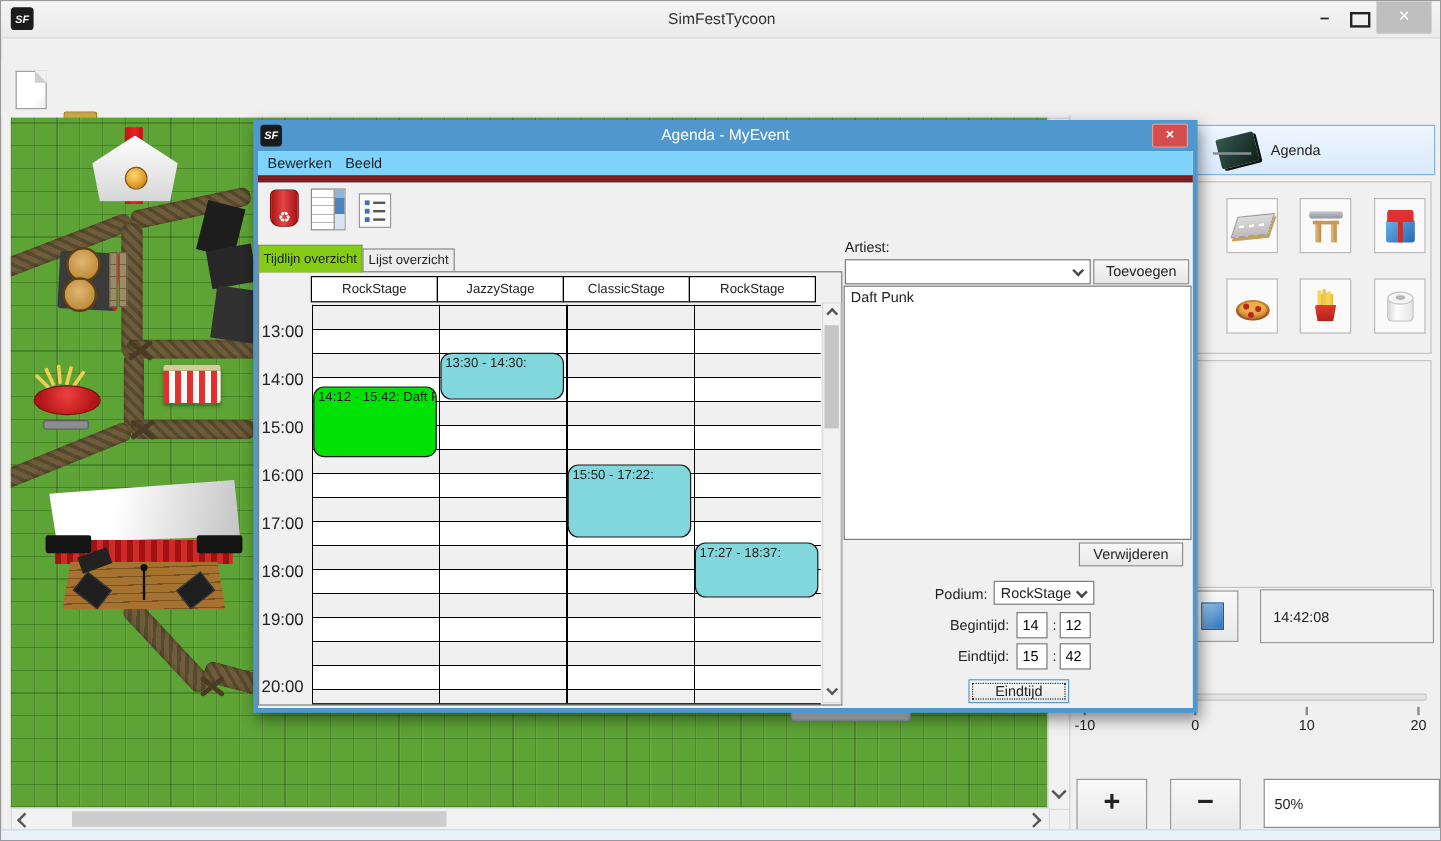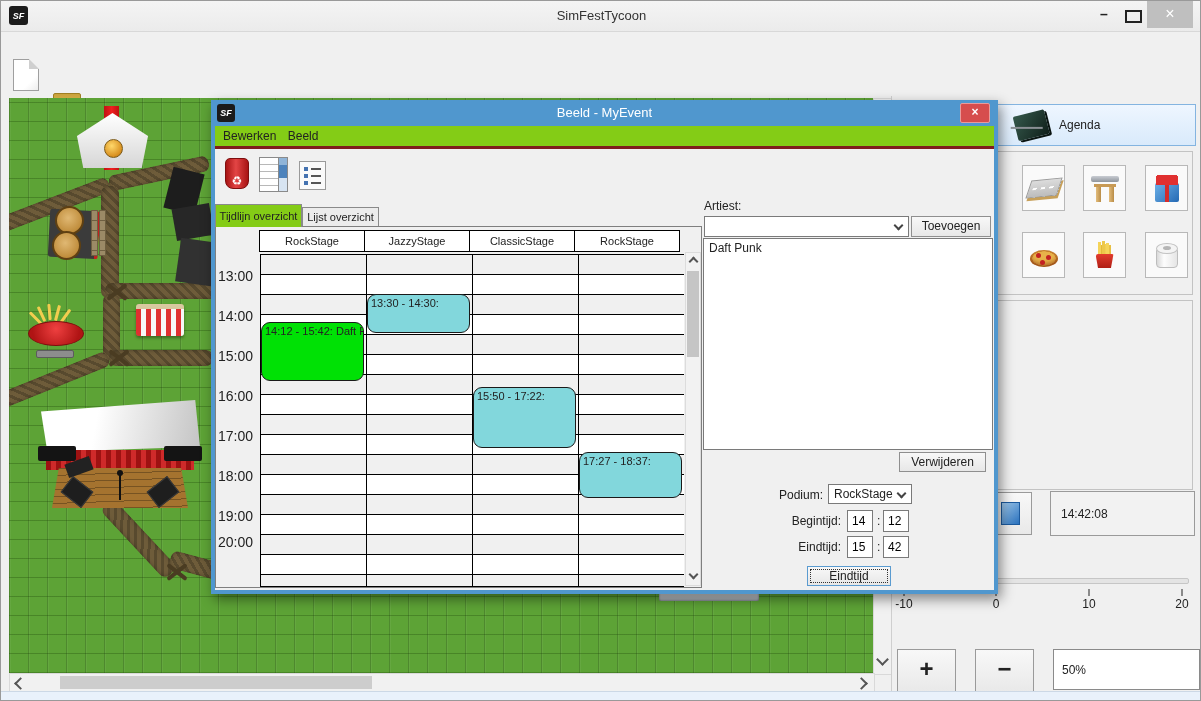--- a/index.html
+++ b/index.html
@@ -145,21 +145,21 @@
   #zoom-value{left:161px;top:553px;width:147px;height:41px;background:#fff;border:1px solid #8a8a8a;
               font-size:12px;line-height:41px;padding-left:8px;box-sizing:border-box;}
 
   
   #dialog{left:210px;top:99px;width:787px;height:494px;background:#5097ce;box-shadow:3px 5px 12px rgba(0,0,0,.45);z-index:40;}
   #dlg-title{left:0;top:0;right:0;height:26px;color:#fff;font-size:13px;}
   #dlg-title .txt{position:absolute;left:0;right:0;top:0;text-align:center;line-height:26px;}
   #dlg-close{left:749px;top:3px;width:28px;height:18px;background:#d64d4d;border:1px solid #e89b9b;border-radius:2px;
              color:#fff;font-size:12px;font-weight:bold;text-align:center;line-height:16px;}
   #dlg-body{left:4px;top:26px;width:779px;height:464px;background:#f0f0f0;}
-  #dlg-menubar{left:0;top:0;width:779px;height:20px;background:#84cc16;border-bottom:3px solid #7f1d1d;font-size:12px;}
+  #dlg-menubar{left:0;top:0;width:779px;height:20px;background:#7dd3fc;border-bottom:6px solid #7f1d1d;font-size:12px;}
   #dlg-menubar span{display:inline-block;margin-left:8px;line-height:20px;}
   .tb-trash{left:10px;top:32px;width:22px;height:29px;background:linear-gradient(90deg,#a81414,#e34545 45%,#a81414);
             border:1px solid #7e0f0f;border-radius:5px 5px 8px 8px;color:#fff;font-size:12px;
             display:flex;align-items:flex-end;justify-content:center;}
   .tb-grid{left:44px;top:31px;width:27px;height:33px;background:#fff;border:1px solid #8a8a8a;position:absolute;
            background-image:repeating-linear-gradient(180deg,transparent 0 6px,#b8b8b8 6px 7px);}
   .tb-grid::after{content:'';position:absolute;top:0;bottom:0;right:0;width:8px;border-left:1px solid #8a8a8a;
                   background:linear-gradient(#8fb4d8 0 22%,#4d83bc 22% 62%,#d7e4f2 62%);}
   .tb-list{left:84px;top:35px;width:25px;height:27px;background:#fafafa;border:1px solid #9a9a9a;position:absolute;}
   .tb-list::before{content:'';position:absolute;left:4px;top:5px;width:4px;height:4px;background:#4472b0;
@@ -347,21 +347,21 @@
     <div class="zoom-btn" id="zoom-in">+</div>
     <div class="zoom-btn" id="zoom-out">−</div>
     <div class="abs" id="zoom-value">50%</div>
   </div>
 
   <div class="abs" id="statusbar"></div>
 
   <div class="abs" id="dialog">
     <div class="abs" id="dlg-title">
       <div class="abs sf-logo" style="left:6px;top:4px;width:18px;height:18px;">SF</div>
-      <div class="txt">Beeld - MyEvent</div>
+      <div class="txt">Agenda - MyEvent</div>
       <div class="abs" id="dlg-close">×</div>
     </div>
     <div class="abs" id="dlg-body">
 
       <div class="abs" id="dlg-menubar">
         <span>Bewerken</span>
         <span>Beeld</span>
       </div>
 
       <div class="abs tb-trash">
@@ -381,21 +381,21 @@
             <div class="sch-hcell">RockStage</div>
           </div>
         <div id="sch-gutter">
             <div class="time-label" style="top: 41px;">13:00</div>
             <div class="time-label" style="top: 81px;">14:00</div>
             <div class="time-label" style="top: 121px;">15:00</div>
             <div class="time-label" style="top: 161px;">16:00</div>
             <div class="time-label" style="top: 201px;">17:00</div>
             <div class="time-label" style="top: 241px;">18:00</div>
             <div class="time-label" style="top: 281px;">19:00</div>
-            <div class="time-label" style="top: 307px;">20:00</div>
+            <div class="time-label" style="top: 337px;">20:00</div>
           </div>
         <div id="sch-grid">
             <div class="sch-event" style="left: 107px; top: 40px; height: 39px; background: rgb(130, 215, 220);">13:30 - 14:30:</div>
             <div class="sch-event" style="left: 1px; top: 68px; height: 59px; background: rgb(0, 225, 5);">14:12 - 15:42: Daft Punk</div>
             <div class="sch-event" style="left: 213px; top: 133.333px; height: 60.3333px; background: rgb(130, 215, 220);">15:50 - 17:22:</div>
             <div class="sch-event" style="left: 319px; top: 198px; height: 45.6667px; background: rgb(130, 215, 220);">17:27 - 18:37:</div>
           </div>
         <div id="sch-vscroll">
           <span class="chev up small" style="position:absolute;left:4px;top:5px;"></span>
           <div id="sch-vthumb"></div>

